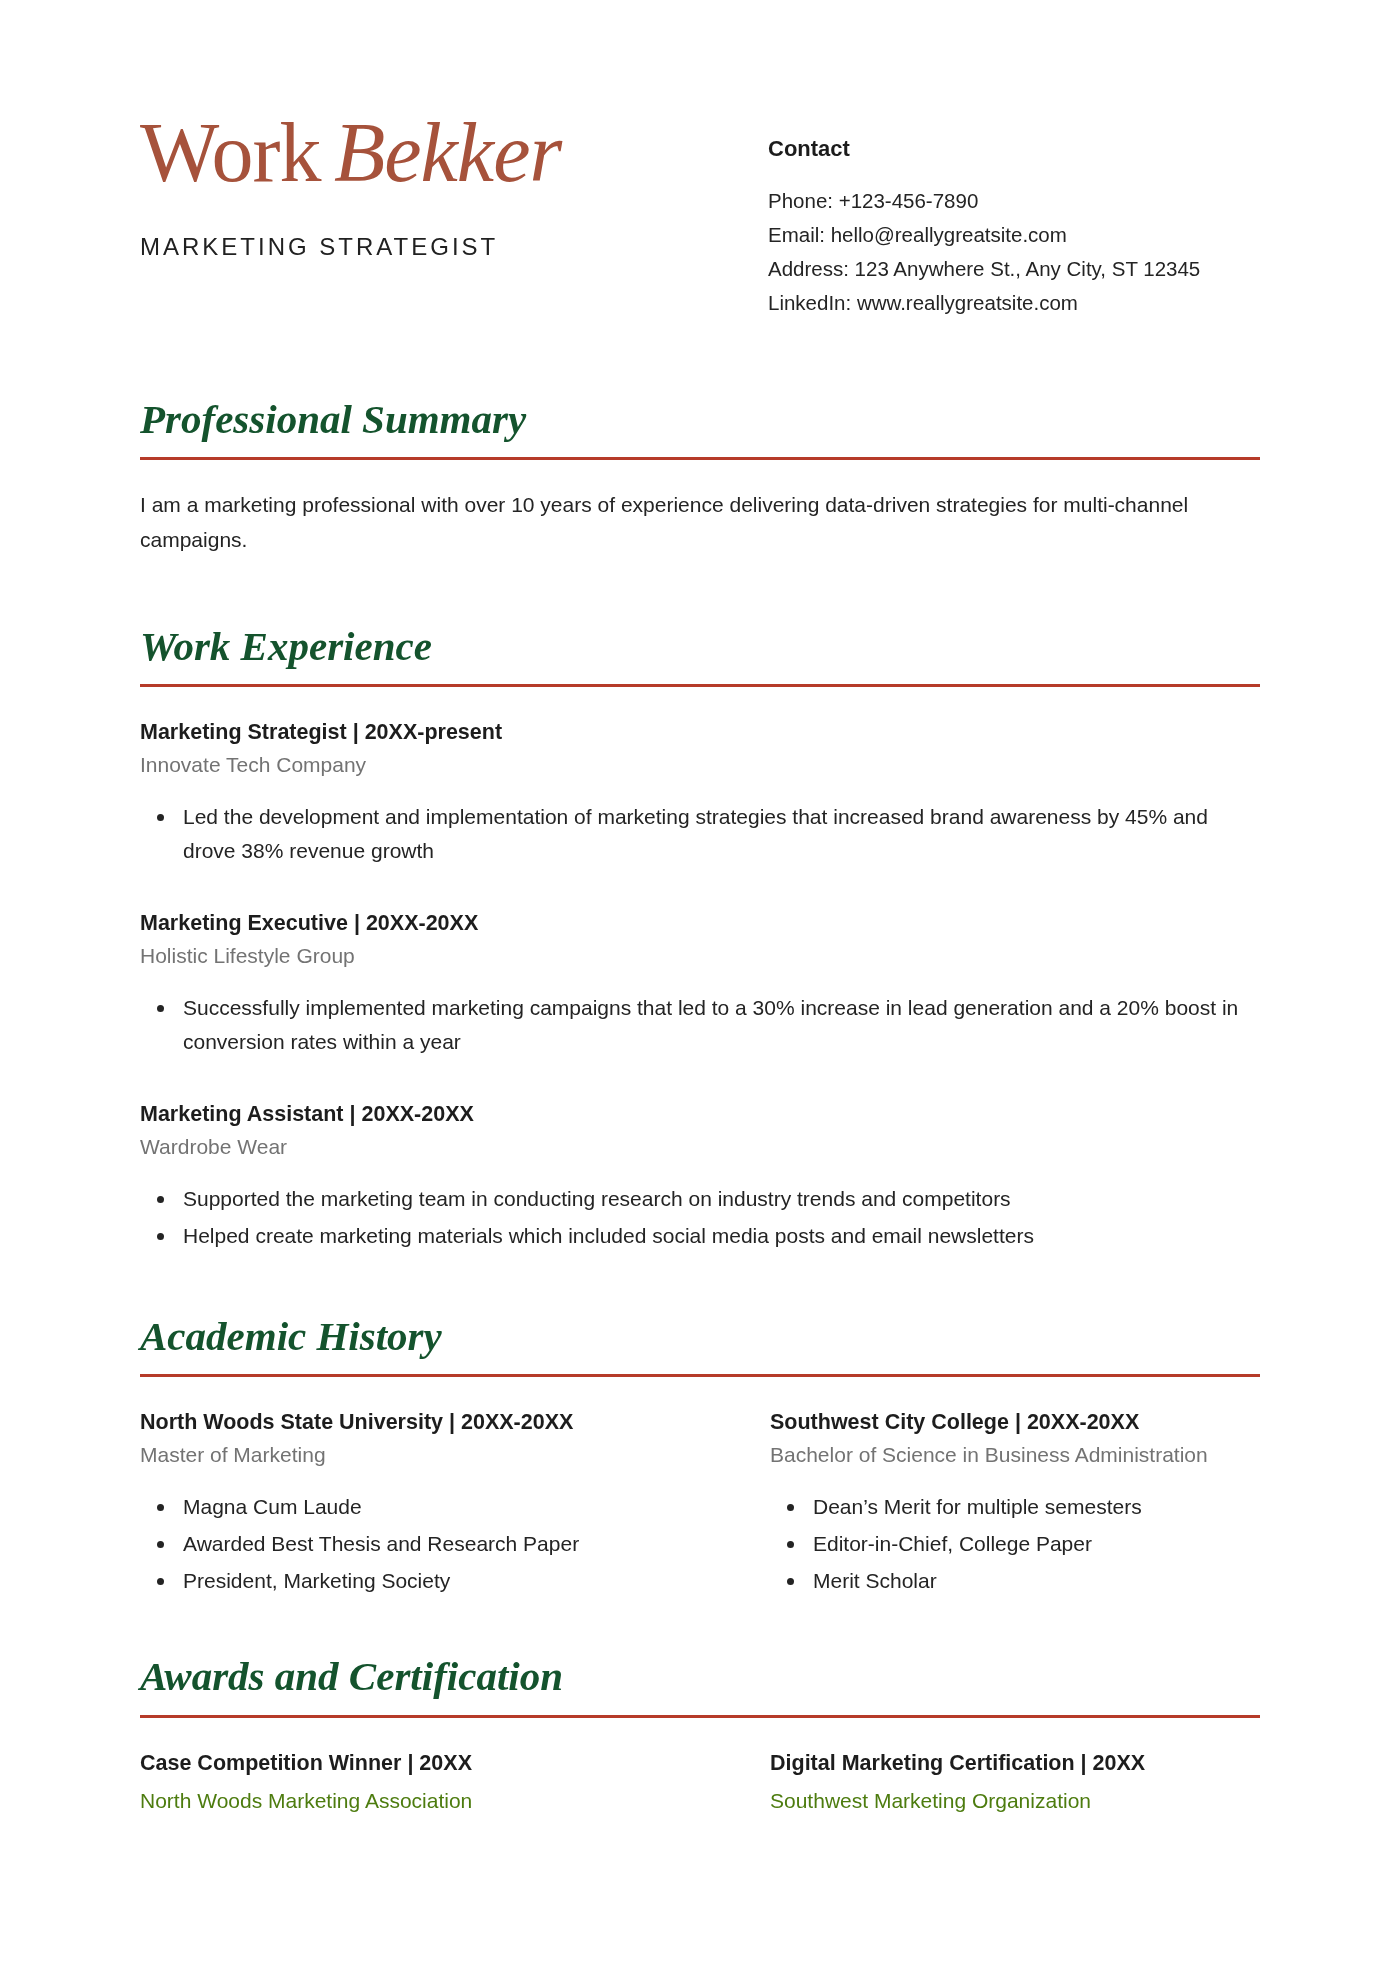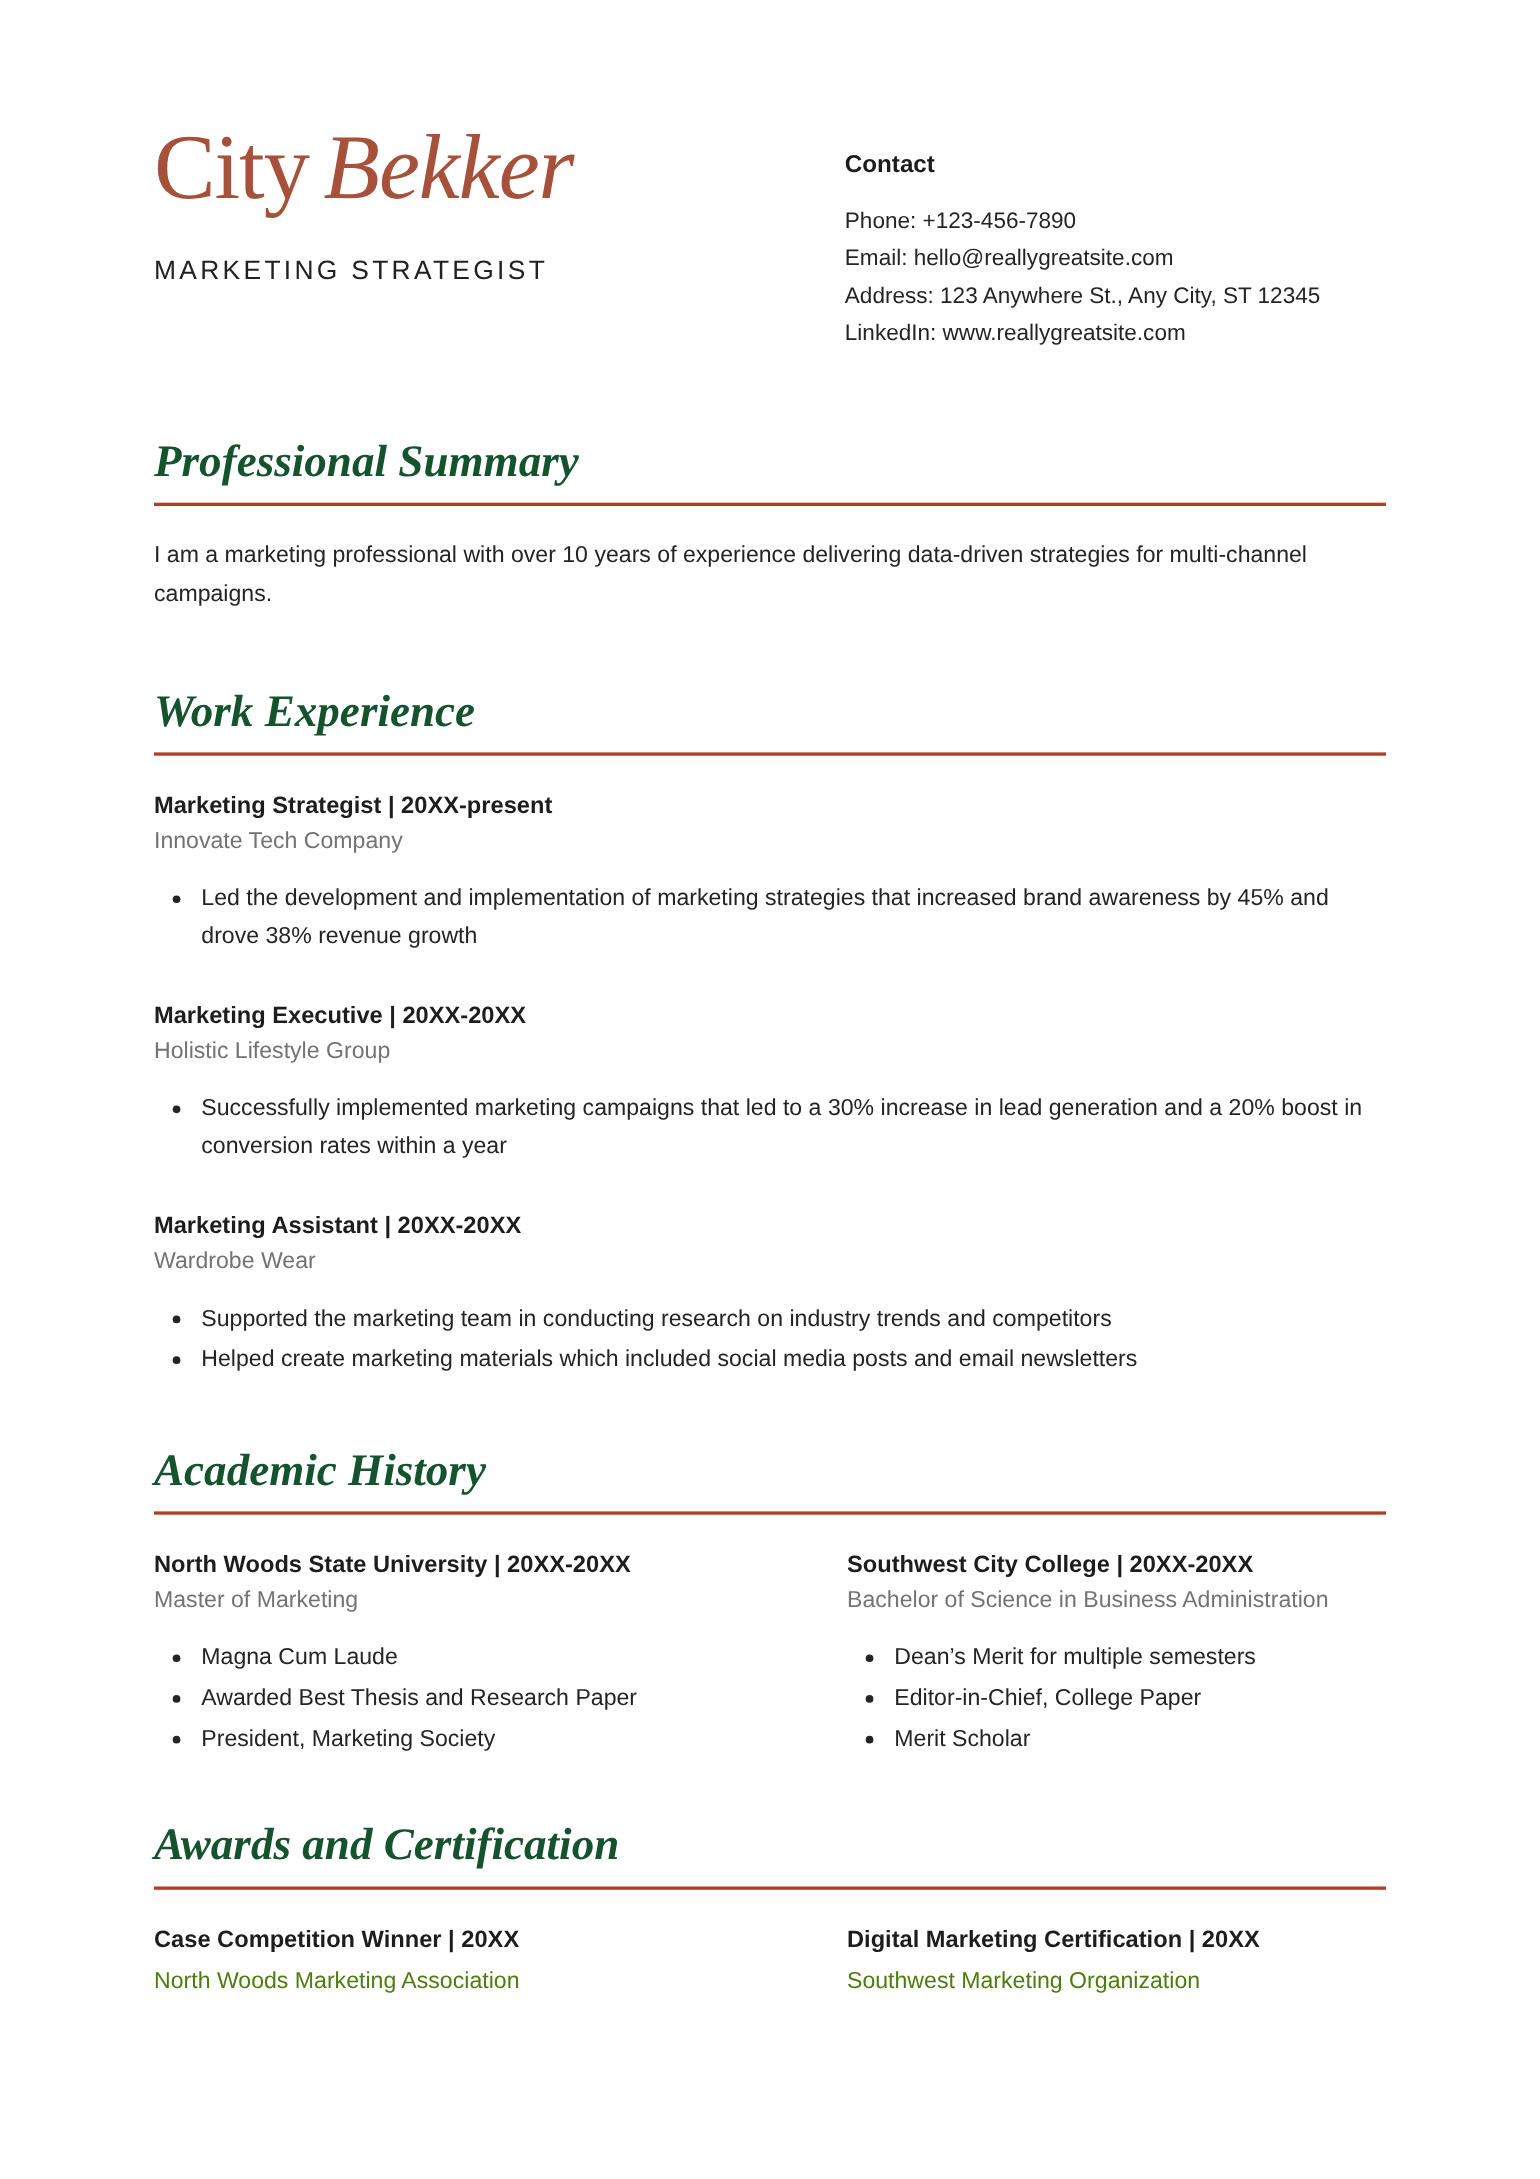--- a/index.html
+++ b/index.html
@@ -98,21 +98,21 @@
 
   .award-org { font-size: 21px; color: #4d7c0f; line-height: 27px; margin-top: 10px; }
 </style>
 </head>
 <body>
 
 <div class="page">
 
   <header class="header">
     <div class="id-block">
-      <h1 class="name"><span class="name-first">City</span><span class="name-last">Bekker</span></h1>
+      <h1 class="name"><span class="name-first">Work</span><span class="name-last">Bekker</span></h1>
       <div class="role-title">MARKETING STRATEGIST</div>
     </div>
 
     <aside class="contact">
       <div class="contact-heading">Contact</div>
       <div class="contact-lines">
         <div class="contact-line">Phone: +123-456-7890</div>
         <div class="contact-line">Email: hello@reallygreatsite.com</div>
         <div class="contact-line">Address: 123 Anywhere St., Any City, ST 12345</div>
         <div class="contact-line">LinkedIn: www.reallygreatsite.com</div>

